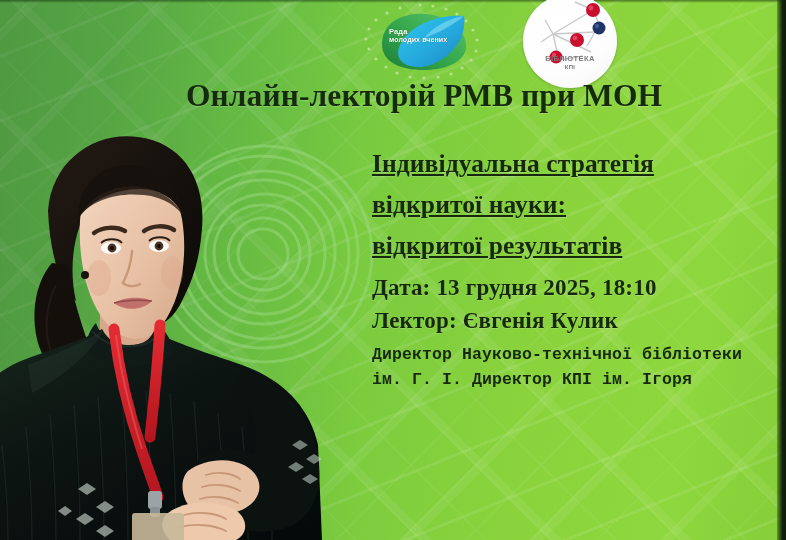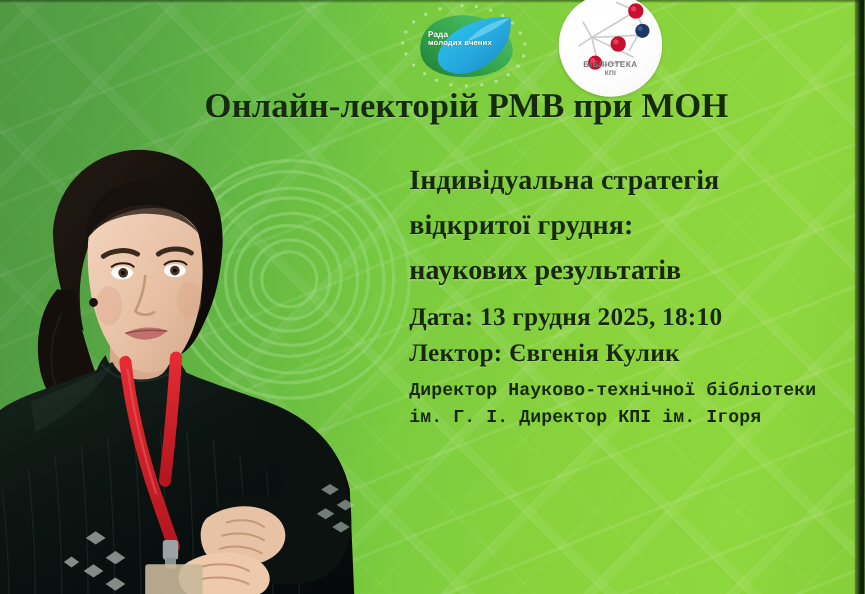--- a/index.html
+++ b/index.html
@@ -67,21 +67,21 @@
     background:linear-gradient(90deg,rgba(20,45,15,.35),#13230d 60%,#0e1c0a);
   }
   .edge-top{
     position:absolute;left:0;top:0;width:100%;height:3px;
     background:linear-gradient(180deg,rgba(18,40,12,.55),rgba(18,40,12,0));
   }
 
   
   .logos{
     position:absolute;top:2px;left:358px;
-    display:flex;align-items:flex-start;gap:26px;
+    display:flex;align-items:flex-start;gap:41px;
     z-index:6;
   }
   .logo-rmv{position:relative;width:124px;height:78px;}
   .logo-rmv .dotring{position:absolute;inset:0;}
   .logo-rmv .blob{position:absolute;left:18px;top:8px;width:92px;height:62px;}
   .logo-rmv .blobtxt{
     position:absolute;left:31px;top:26px;width:60px;
     font-family:"Liberation Sans", sans-serif;
     font-size:7px;line-height:7.5px;font-weight:700;color:#fff;
     letter-spacing:.1px;text-shadow:0 0 1px rgba(0,60,0,.6);
@@ -126,20 +126,21 @@
     position:absolute;left:372px;top:143px;width:404px;
     z-index:7;
     color:#17280e;
   }
   .subject{
     font-family:"Liberation Serif", serif;
     font-weight:700;
     font-size:25.5px;line-height:41px;
     letter-spacing:.1px;
     text-shadow:0 1px 0 rgba(255,255,255,.15);
+    text-decoration:underline;
   }
   .subject .ln{display:block;white-space:nowrap;}
 
   .meta{margin-top:5px;}
   .meta .m1,.meta .m2{
     font-family:"Liberation Serif", serif;
     font-weight:700;font-size:23px;line-height:33px;
     letter-spacing:.2px;
     white-space:nowrap;
     text-shadow:0 1px 0 rgba(255,255,255,.15);
@@ -415,22 +416,22 @@
 
         <rect x="140" y="398" width="52" height="36" rx="3" fill="#C8B89A" opacity=".9"></rect>
       </g>
     </svg>
   </div>
 
   <div class="textblock">
 
     <div class="subject">
       <span class="ln">Індивідуальна стратегія</span>
-      <span class="ln">відкритої грудня:</span>
-      <span class="ln">наукових результатів</span>
+      <span class="ln">відкритої науки:</span>
+      <span class="ln">відкритої результатів</span>
     </div>
 
     <div class="meta">
       <div class="m1">Дата: 13 грудня 2025, 18:10</div>
       <div class="m2">Лектор: Євгенія Кулик</div>
       <div class="affil">
         <span class="ln">Директор Науково-технічної бібліотеки</span>
         <span class="ln">ім. Г. І. Директор КПІ ім. Ігоря</span>
       </div>
     </div>

